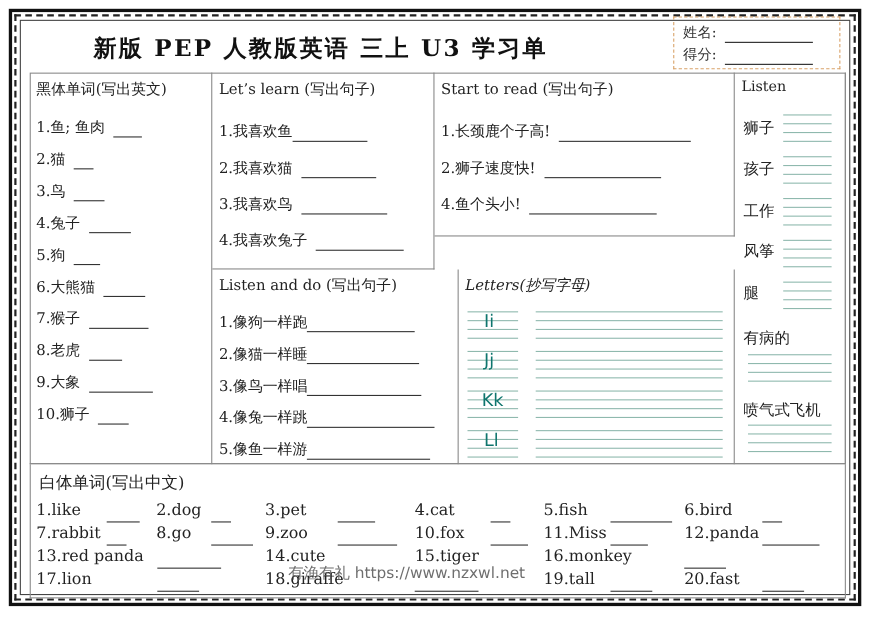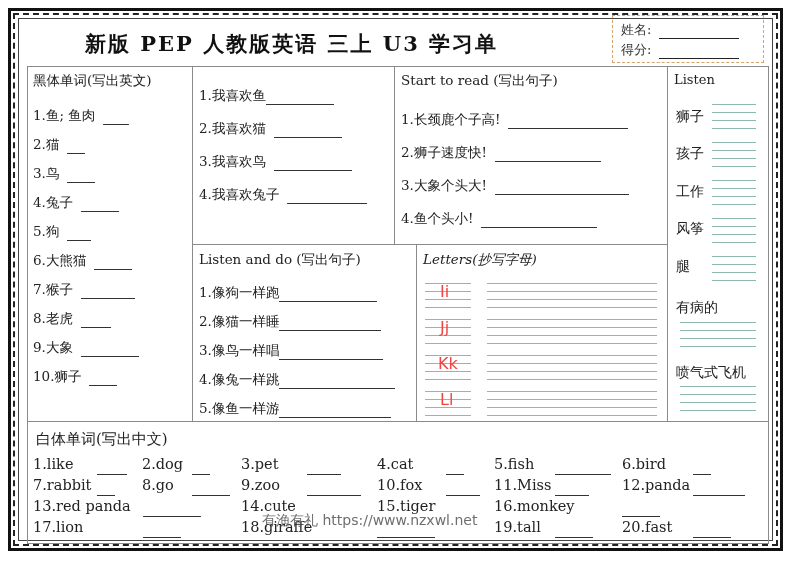--- a/index.html
+++ b/index.html
@@ -18,21 +18,21 @@
          font-size:13px; color:#333; }
   .namebox .row { display:flex; align-items:flex-end; height:20px; }
   .namebox .blank { display:inline-block; width:80px; border-bottom:1.5px solid #222; margin-left:8px; height:14px; }
 
   .grid { position:absolute; border:1px solid #8a8a8a; box-sizing:border-box; }
   .cell { position:absolute; border-right:1px solid #8a8a8a; border-bottom:1px solid #8a8a8a; box-sizing:border-box; padding:6px 0 0 6px; font-size:13.5px; }
   .cell .head { font-size:13.5px; margin-bottom:6px; white-space:nowrap; }
   .item { white-space:nowrap; display:flex; align-items:flex-end; }
   .ul { display:inline-block; border-bottom:1px solid #333; height:12px; margin-left:8px; }
   .lg { position:absolute; border-top:1px solid #8fb9ae; }
-  .letter-glyph { position:absolute; font-size:16px; font-family:"DejaVu Sans", sans-serif; color:#ef4444; }
+  .letter-glyph { position:absolute; font-size:16px; font-family:"DejaVu Sans", sans-serif; color:#0f766e; }
   .bt { position:absolute; white-space:nowrap; }
   .bul { position:absolute; border-bottom:1px solid #333; height:0; }
   .watermark { position:absolute; left:262px; top:512px; font-size:14px; color:#555;
          font-family:"DejaVu Sans", sans-serif; opacity:0.85; white-space:nowrap; }
 </style>
 </head>
 <body>
 
 <div class="frame-outer"></div>
 <div class="frame-inner"></div>
@@ -91,51 +91,48 @@
       <span>9.大象</span>
       <span class="ul" style="width:58px"></span>
     </div>
   <div class="item" style="height:29px">
       <span>10.狮子</span>
       <span class="ul" style="width:28px"></span>
     </div>
 </div>
 
 <div class="cell" style="left:193px; top:66px; width:202px; height:179px;">
+  <div class="head">Let’s learn (写出句子)</div>
   <div class="item" style="height:33px">
       <span>1.我喜欢鱼</span>
       <span class="ul" style="width:68px;margin-left:0"></span>
     </div>
   <div class="item" style="height:33px">
       <span>2.我喜欢猫</span>
       <span class="ul" style="width:68px"></span>
     </div>
   <div class="item" style="height:33px">
       <span>3.我喜欢鸟</span>
       <span class="ul" style="width:78px"></span>
     </div>
   <div class="item" style="height:33px">
       <span>4.我喜欢兔子</span>
       <span class="ul" style="width:80px"></span>
     </div>
 </div>
 
-<div class="cell" style="left:395px; top:66px; width:273px; height:179px;">
+<div class="cell" style="left:395px; top:66px; width:273px; height:149px;">
   <div class="head">Start to read (写出句子)</div>
   <div class="item" style="height:33px">
       <span>1.长颈鹿个子高!</span>
       <span class="ul" style="width:120px"></span>
     </div>
   <div class="item" style="height:33px">
       <span>2.狮子速度快!</span>
       <span class="ul" style="width:106px"></span>
-    </div>
-  <div class="item" style="height:33px">
-      <span>3.大象个头大!</span>
-      <span class="ul" style="width:134px"></span>
     </div>
   <div class="item" style="height:33px">
       <span>4.鱼个头小!</span>
       <span class="ul" style="width:116px"></span>
     </div>
 </div>
 
 <div class="cell" style="left:668px; top:66px; width:101px; height:356px;">
   <div class="head" style="font-size:13px;">Listen</div>
 </div>

